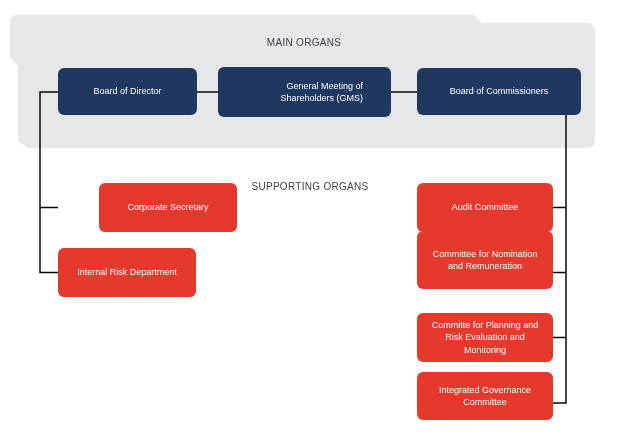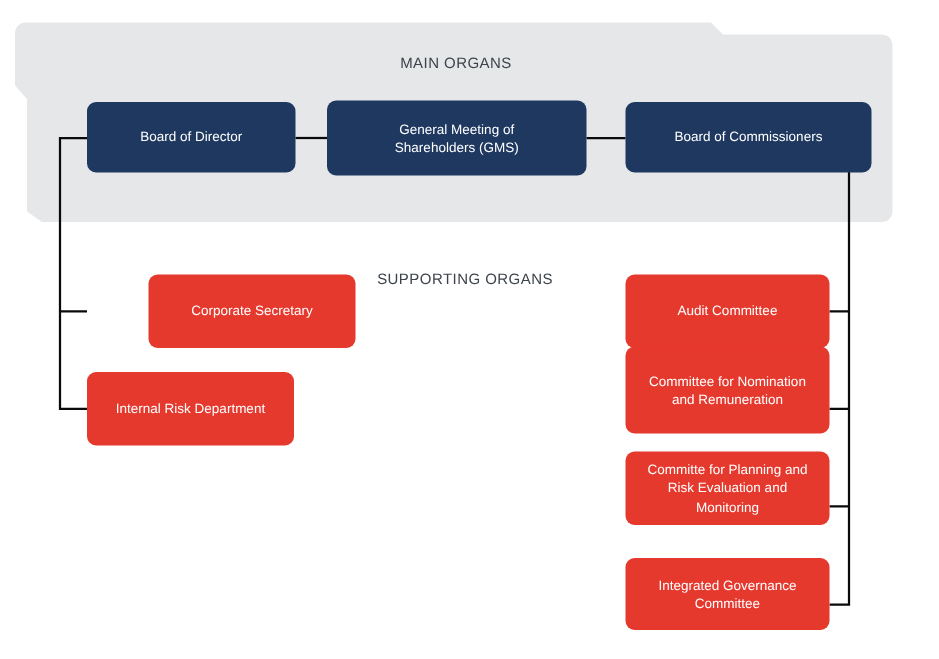--- a/index.html
+++ b/index.html
@@ -42,21 +42,21 @@
     justify-content: center;
     text-align: center;
     color: #ffffff;
     font-size: 9px;
     line-height: 1.35;
     border-radius: 6px;
     padding: 4px 10px;
   }
   .box.navy { background: var(--navy, #1e3860); }
   .box.red  { background: var(--red, #e6392e); }
-  .box.pad-wide { padding: 4px 28px; }
+  .box.pad-wide { padding: 4px 28px; text-align: right; }
 </style>
 </head>
 <body>
 
 <div class="canvas">
 
   <svg class="layer" width="626" height="439" viewBox="0 0 626 439">
 
     <path class="banner-shape" d="M18 15 H474 L482 23 H587 Q595 23 595 31 V140 Q595 148 587 148 H28 L18 141 V66 L10 57 V23 Q10 15 18 15 Z"></path>
 
@@ -77,17 +77,17 @@
   <div class="box navy" style="left:417px; top:68px; width:164px; height:47px;">Board of Commissioners</div>
 
   <div class="box red" style="left:58px; top:183px; width:138px; height:49px;margin-left:41px;">Corporate Secretary</div>
 
   <div class="box red" style="left:58px; top:248px; width:138px; height:49px;">Internal Risk Department</div>
 
   <div class="box red" style="left:417px; top:183px; width:136px; height:49px;">Audit Committee</div>
 
   <div class="box red" style="left:417px; top:231px; width:136px; height:58px;">Committee for Nomination and Remuneration</div>
 
-  <div class="box red" style="left:417px; top:301px; width:136px; height:49px;">Committe for Planning and Risk Evaluation and Monitoring</div>
+  <div class="box red" style="left:417px; top:313px; width:136px; height:49px;">Committe for Planning and Risk Evaluation and Monitoring</div>
 
   <div class="box red" style="left:417px; top:372px; width:136px; height:48px;">Integrated Governance Committee</div>
 
 </div>
 
 </body></html>

